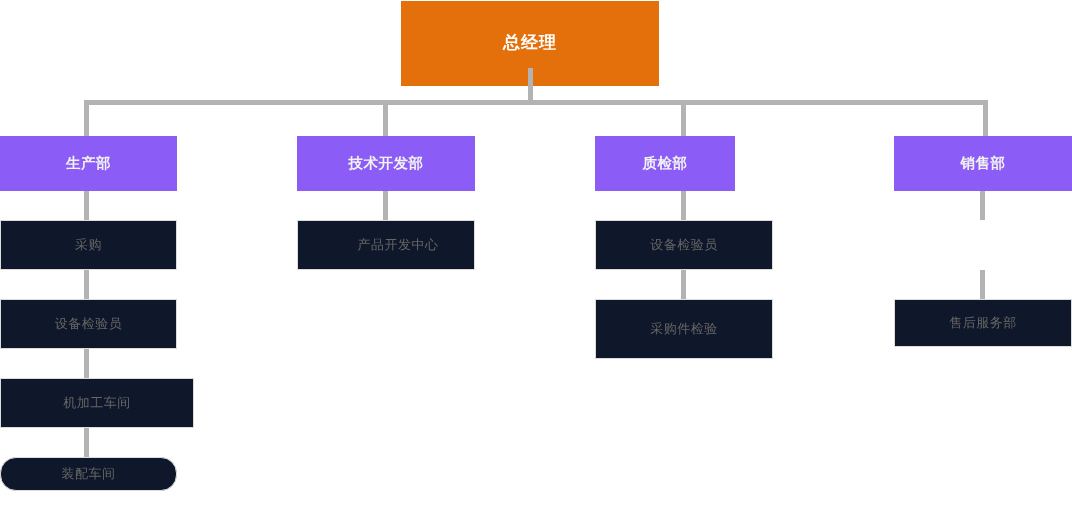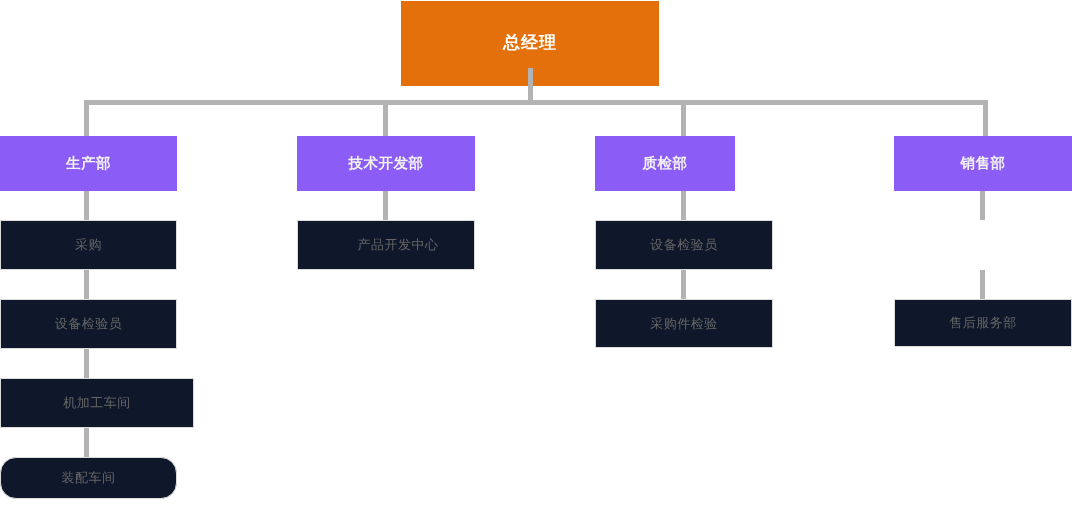--- a/index.html
+++ b/index.html
@@ -95,21 +95,21 @@
   <div class="node node-sub" style="left:0px; top:299px; width:177px; height:50px;">
     <span>设备检验员</span>
   </div>
 
   <div class="conn conn-v" style="left:84px; top:349px; width:5px; height:29px;"></div>
   <div class="node node-sub" style="left:0px; top:378px; width:194px; height:50px;">
     <span>机加工车间</span>
   </div>
 
   <div class="conn conn-v" style="left:84px; top:428px; width:5px; height:29px;"></div>
-  <div class="node node-sub" style="left:0px; top:457px; width:177px; height:42px;border-radius:16px;">
+  <div class="node node-sub" style="left:0px; top:457px; width:177px; height:34px;border-radius:16px;">
     <span>装配车间</span>
   </div>
 
   <div class="node node-dept" style="left:297px; top:136px; width:178px; height:55px;">
     <span>技术开发部</span>
   </div>
 
   <div class="conn conn-v" style="left:383px; top:191px; width:5px; height:29px;"></div>
   <div class="node node-sub" style="left:297px; top:220px; width:178px; height:50px;padding-left:24px;">
     <span>产品开发中心</span>
@@ -118,21 +118,21 @@
   <div class="node node-dept" style="left:595px; top:136px; width:140px; height:55px;">
     <span>质检部</span>
   </div>
 
   <div class="conn conn-v" style="left:681px; top:191px; width:5px; height:29px;"></div>
   <div class="node node-sub" style="left:595px; top:220px; width:178px; height:50px;text-align:center;">
     <span>设备检验员</span>
   </div>
 
   <div class="conn conn-v" style="left:681px; top:270px; width:5px; height:29px;"></div>
-  <div class="node node-sub" style="left:595px; top:299px; width:178px; height:49px;">
+  <div class="node node-sub" style="left:595px; top:299px; width:178px; height:60px;">
     <span>采购件检验</span>
   </div>
 
   <div class="node node-dept" style="left:894px; top:136px; width:178px; height:55px;">
     <span>销售部</span>
   </div>
 
   <div class="conn conn-v" style="left:980px; top:191px; width:5px; height:29px;"></div>
 
   <div class="conn conn-v" style="left:980px; top:270px; width:5px; height:29px;"></div>

